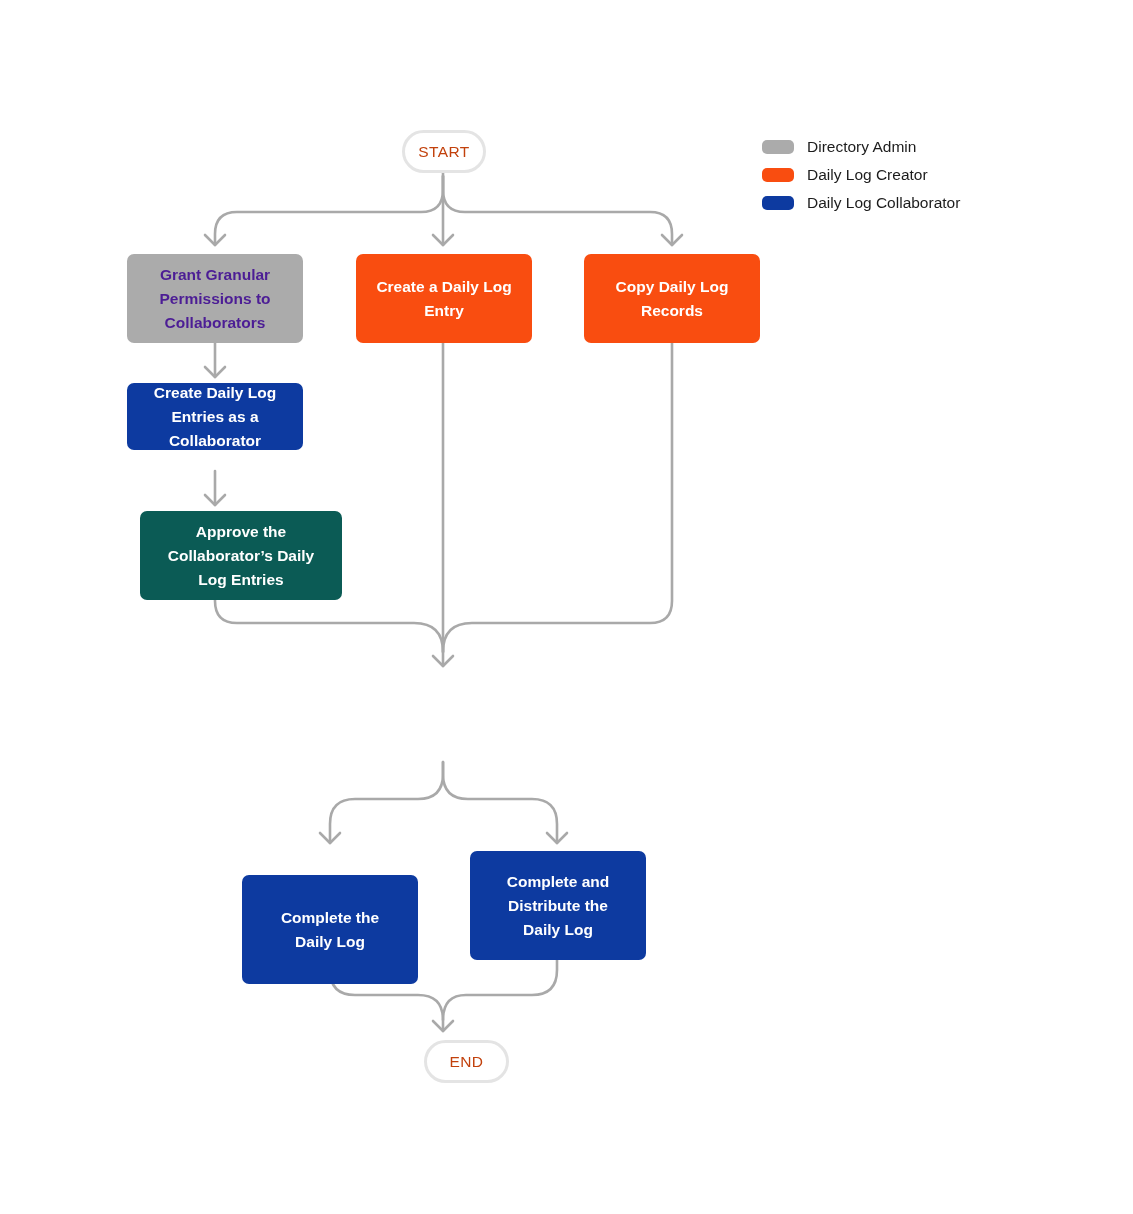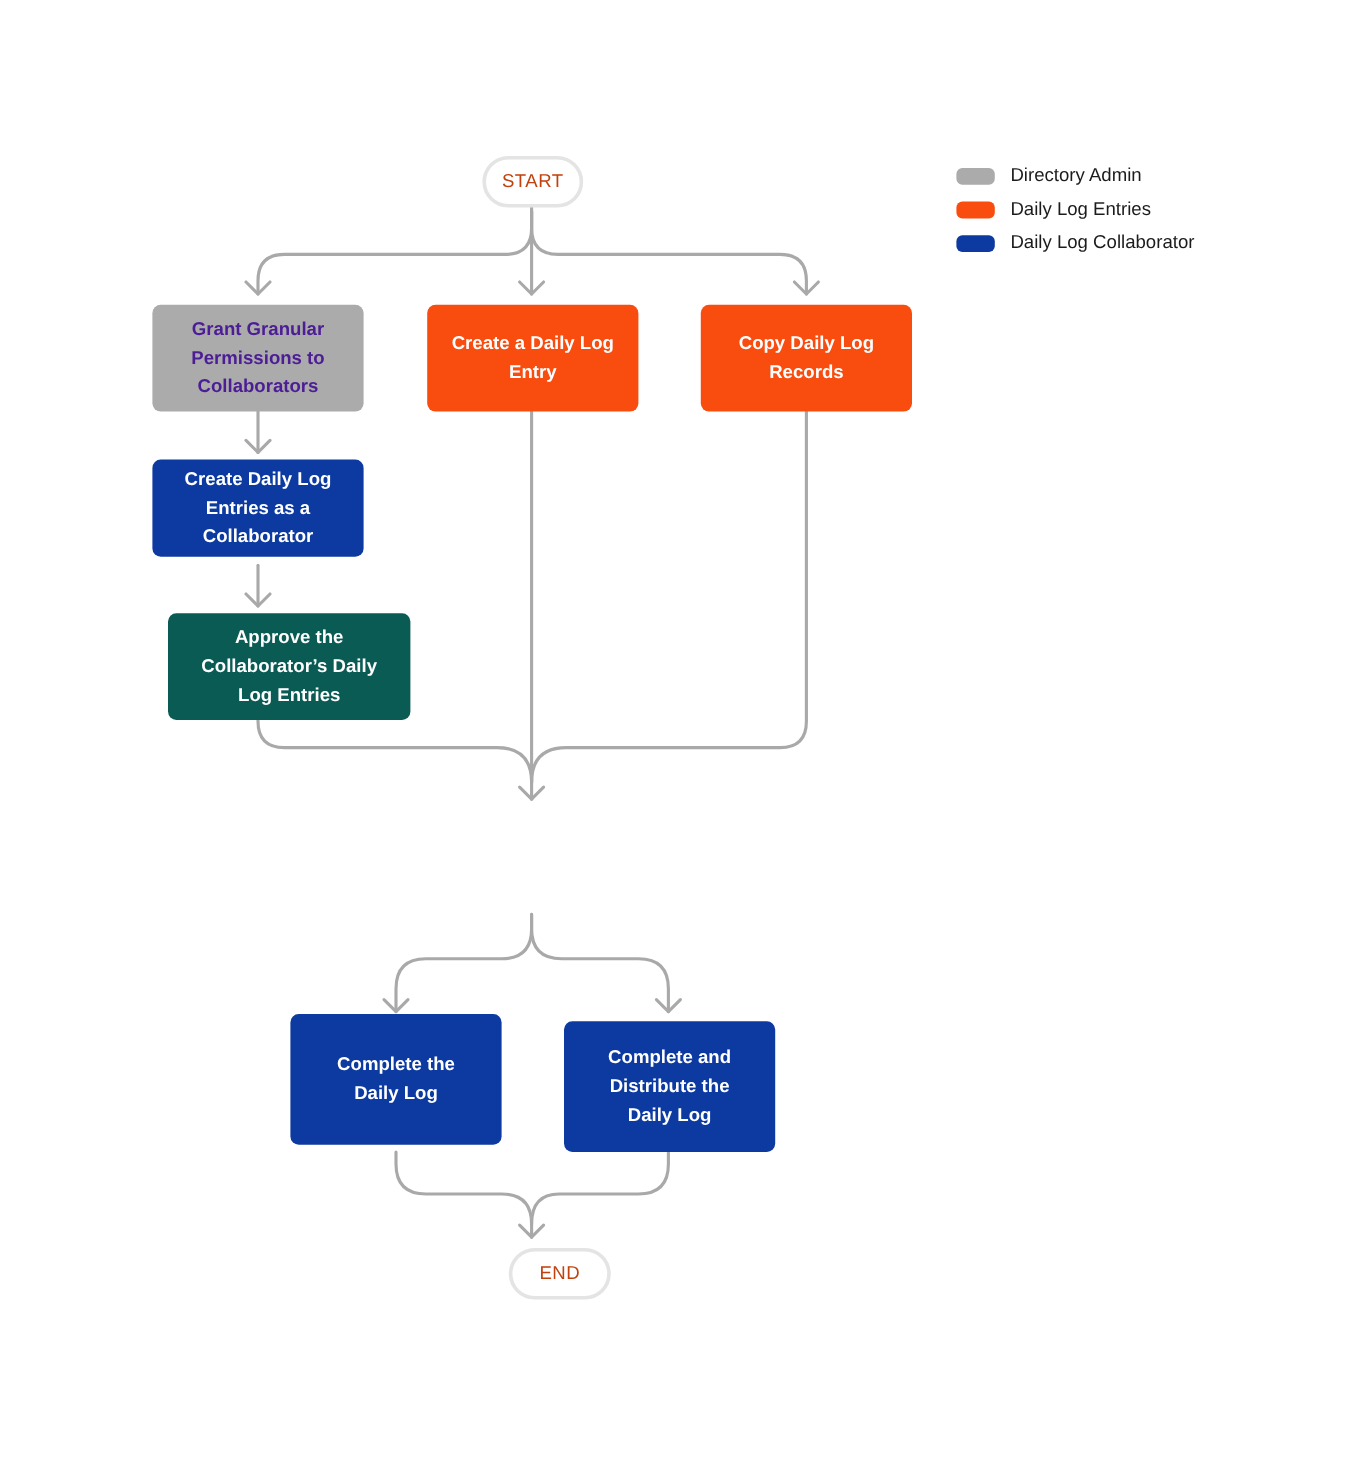--- a/index.html
+++ b/index.html
@@ -19,21 +19,21 @@
   }
   .node .label{white-space:pre-line;}
   .node.text-dark{color:#4c1d95;}
 
   .terminal{
     position:absolute;background:#ffffff;border:3.5px solid #E4E4E4;border-radius:23px;
     display:flex;align-items:center;justify-content:center;
     font-size:15.5px;font-weight:500;color:#c2410c;letter-spacing:0.4px;
   }
 
-  .legend{position:absolute;left:797px;top:133px;}
+  .legend{position:absolute;left:762px;top:133px;}
   .legend-row{display:flex;align-items:center;height:28px;}
   .swatch{width:32px;height:14px;border-radius:5px;flex:0 0 auto;}
   .legend-label{font-size:15.5px;color:#1C1C1C;margin-left:13px;white-space:nowrap;}
 </style>
 </head>
 <body>
 
 <div class="canvas">
 
   <svg class="connectors" width="1133" height="1214" viewBox="0 0 1133 1214" aria-hidden="true">
@@ -74,52 +74,52 @@
   <div class="node" style="left: 356px; top: 254px; width: 176px; height: 89px; background-color: rgb(249, 77, 16);">
     <span class="label">Create a Daily Log
 Entry</span>
   </div>
 
   <div class="node" style="left: 584px; top: 254px; width: 176px; height: 89px; background-color: rgb(249, 77, 16);">
     <span class="label">Copy Daily Log
 Records</span>
   </div>
 
-  <div class="node" style="left: 127px; top: 383px; width: 176px; height: 81px; background-color: rgb(13, 58, 160);">
+  <div class="node" style="left: 127px; top: 383px; width: 176px; height: 67px; background-color: rgb(13, 58, 160);">
     <span class="label">Create Daily Log
 Entries as a
 Collaborator</span>
   </div>
 
   <div class="node" style="left: 140px; top: 511px; width: 202px; height: 89px; background-color: rgb(11, 91, 85);">
     <span class="label">Approve the
 Collaborator’s Daily
 Log Entries</span>
   </div>
 
 
-  <div class="node" style="left: 242px; top: 845px; width: 176px; height: 109px; background-color: rgb(13, 58, 160);">
+  <div class="node" style="left: 242px; top: 875px; width: 176px; height: 109px; background-color: rgb(13, 58, 160);">
     <span class="label">Complete the
 Daily Log</span>
   </div>
 
   <div class="node" style="left: 470px; top: 851px; width: 176px; height: 109px; background-color: rgb(13, 58, 160);">
     <span class="label">Complete and
 Distribute the
 Daily Log</span>
   </div>
 
   <div class="legend">
     <div class="legend-row">
       <span class="swatch" style="background-color: rgb(171, 171, 171);"></span>
       <span class="legend-label">Directory Admin</span>
     </div>
     <div class="legend-row">
       <span class="swatch" style="background-color: rgb(249, 77, 16);"></span>
-      <span class="legend-label">Daily Log Entries</span>
+      <span class="legend-label">Daily Log Creator</span>
     </div>
     <div class="legend-row">
       <span class="swatch" style="background-color: rgb(13, 58, 160);"></span>
       <span class="legend-label">Daily Log Collaborator</span>
     </div>
   </div>
 
 </div>
 
 </body></html>

